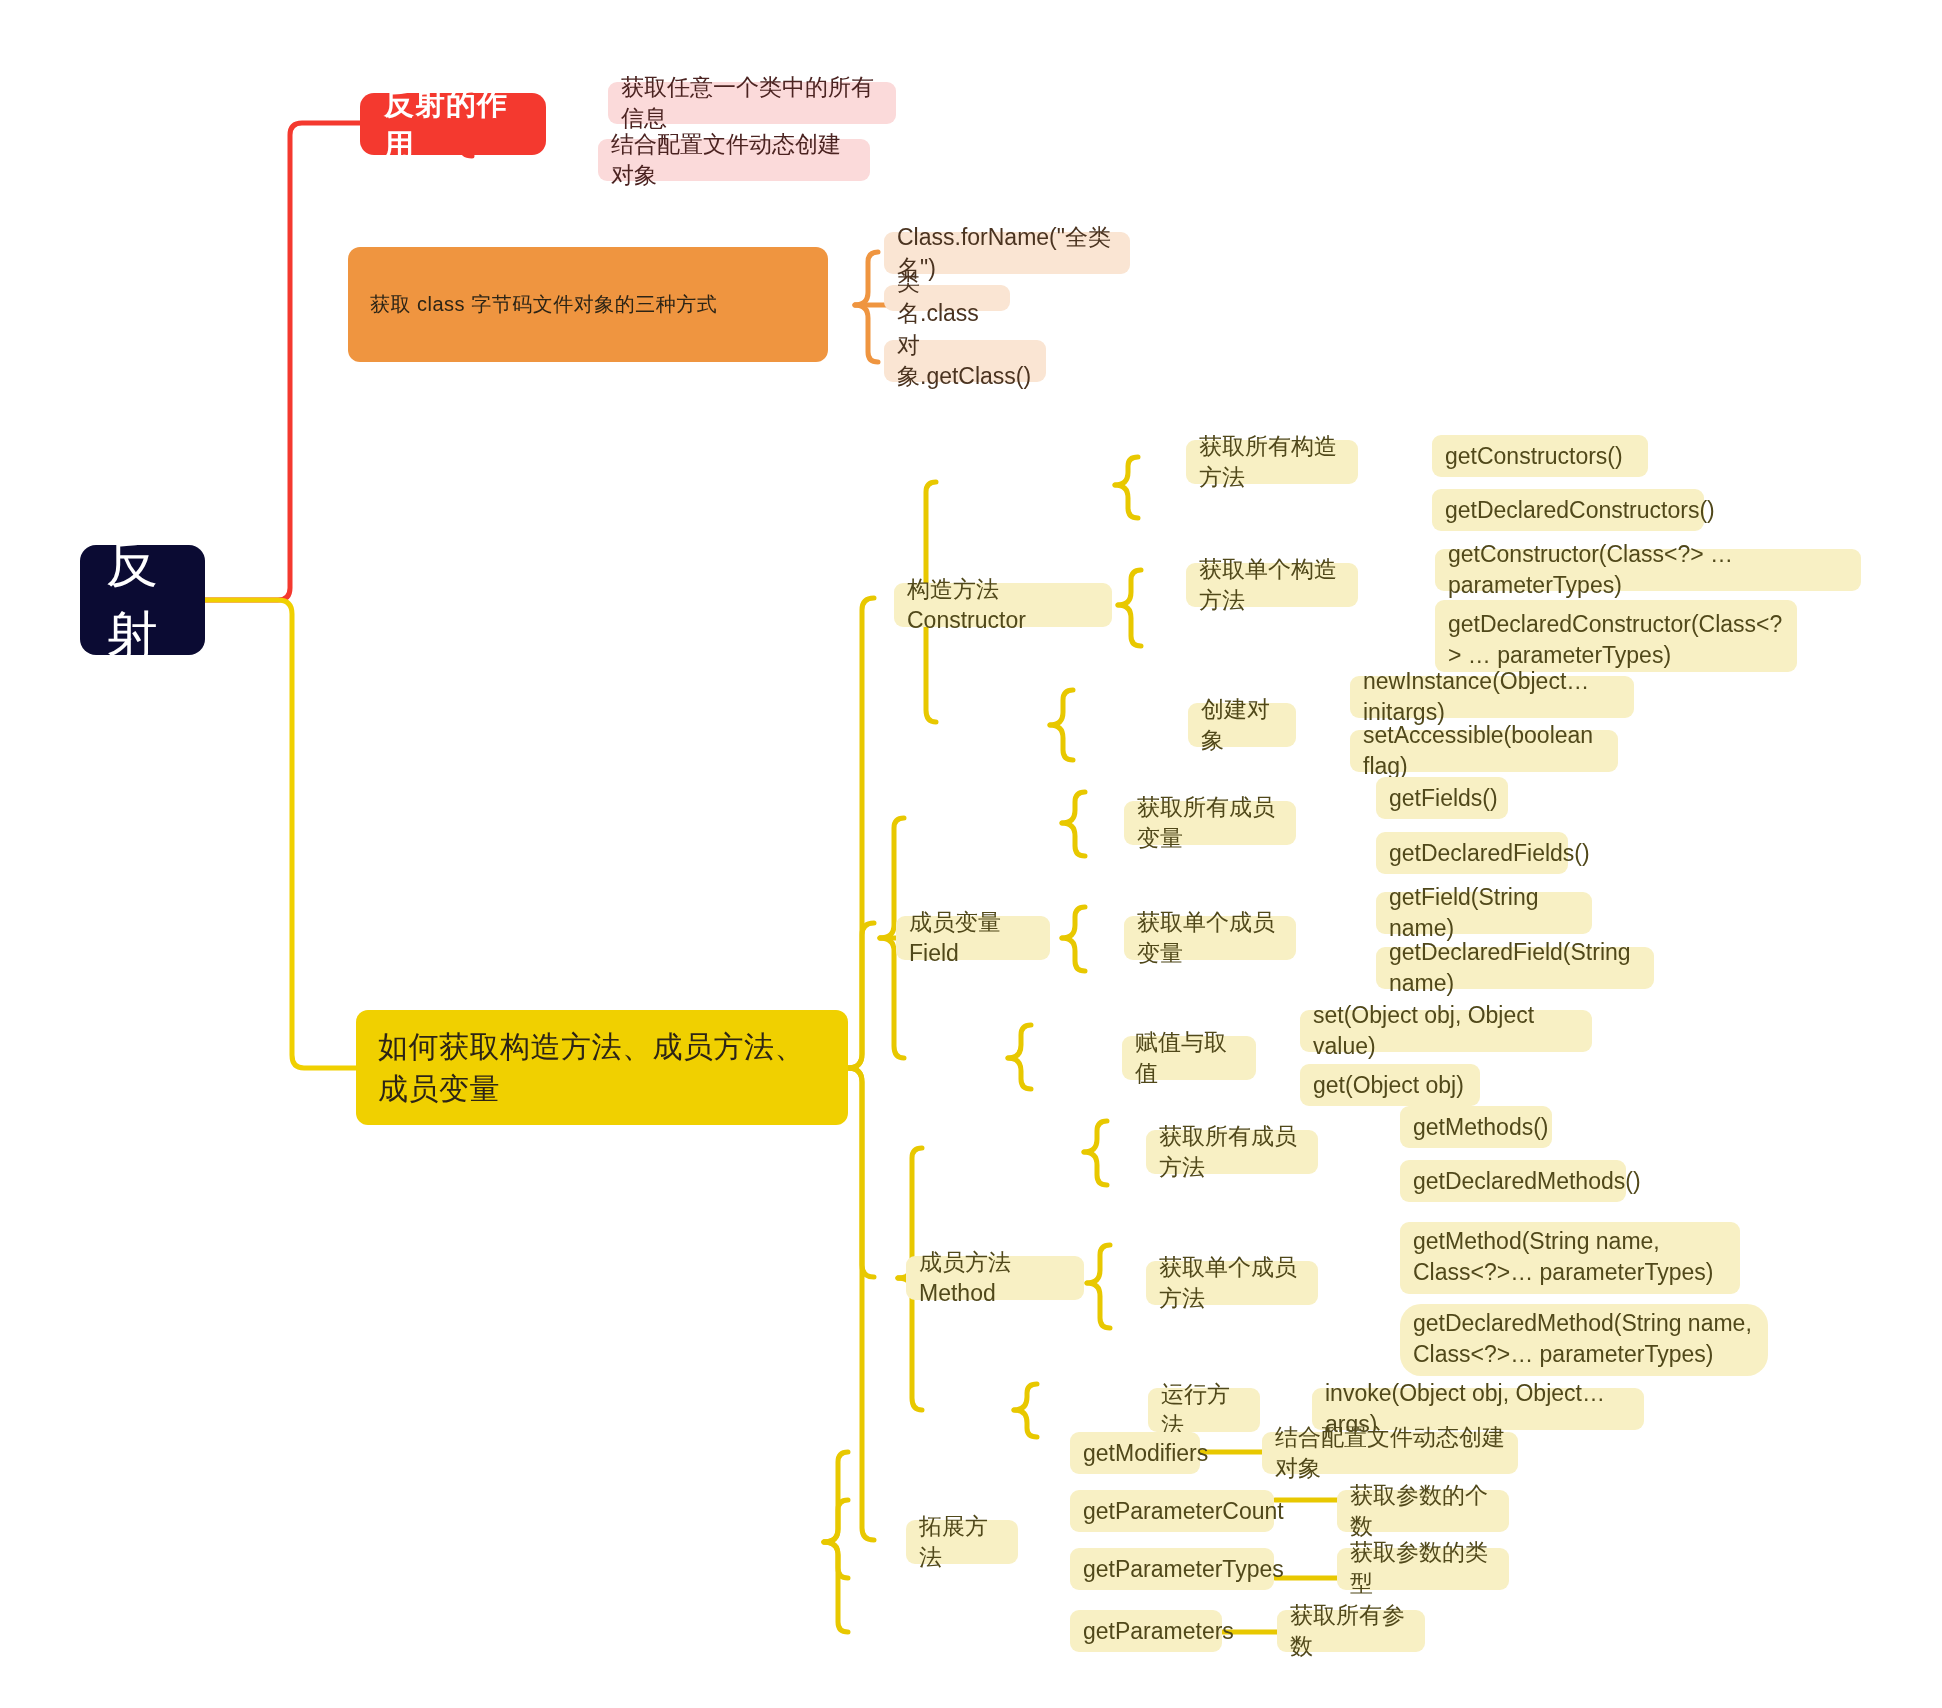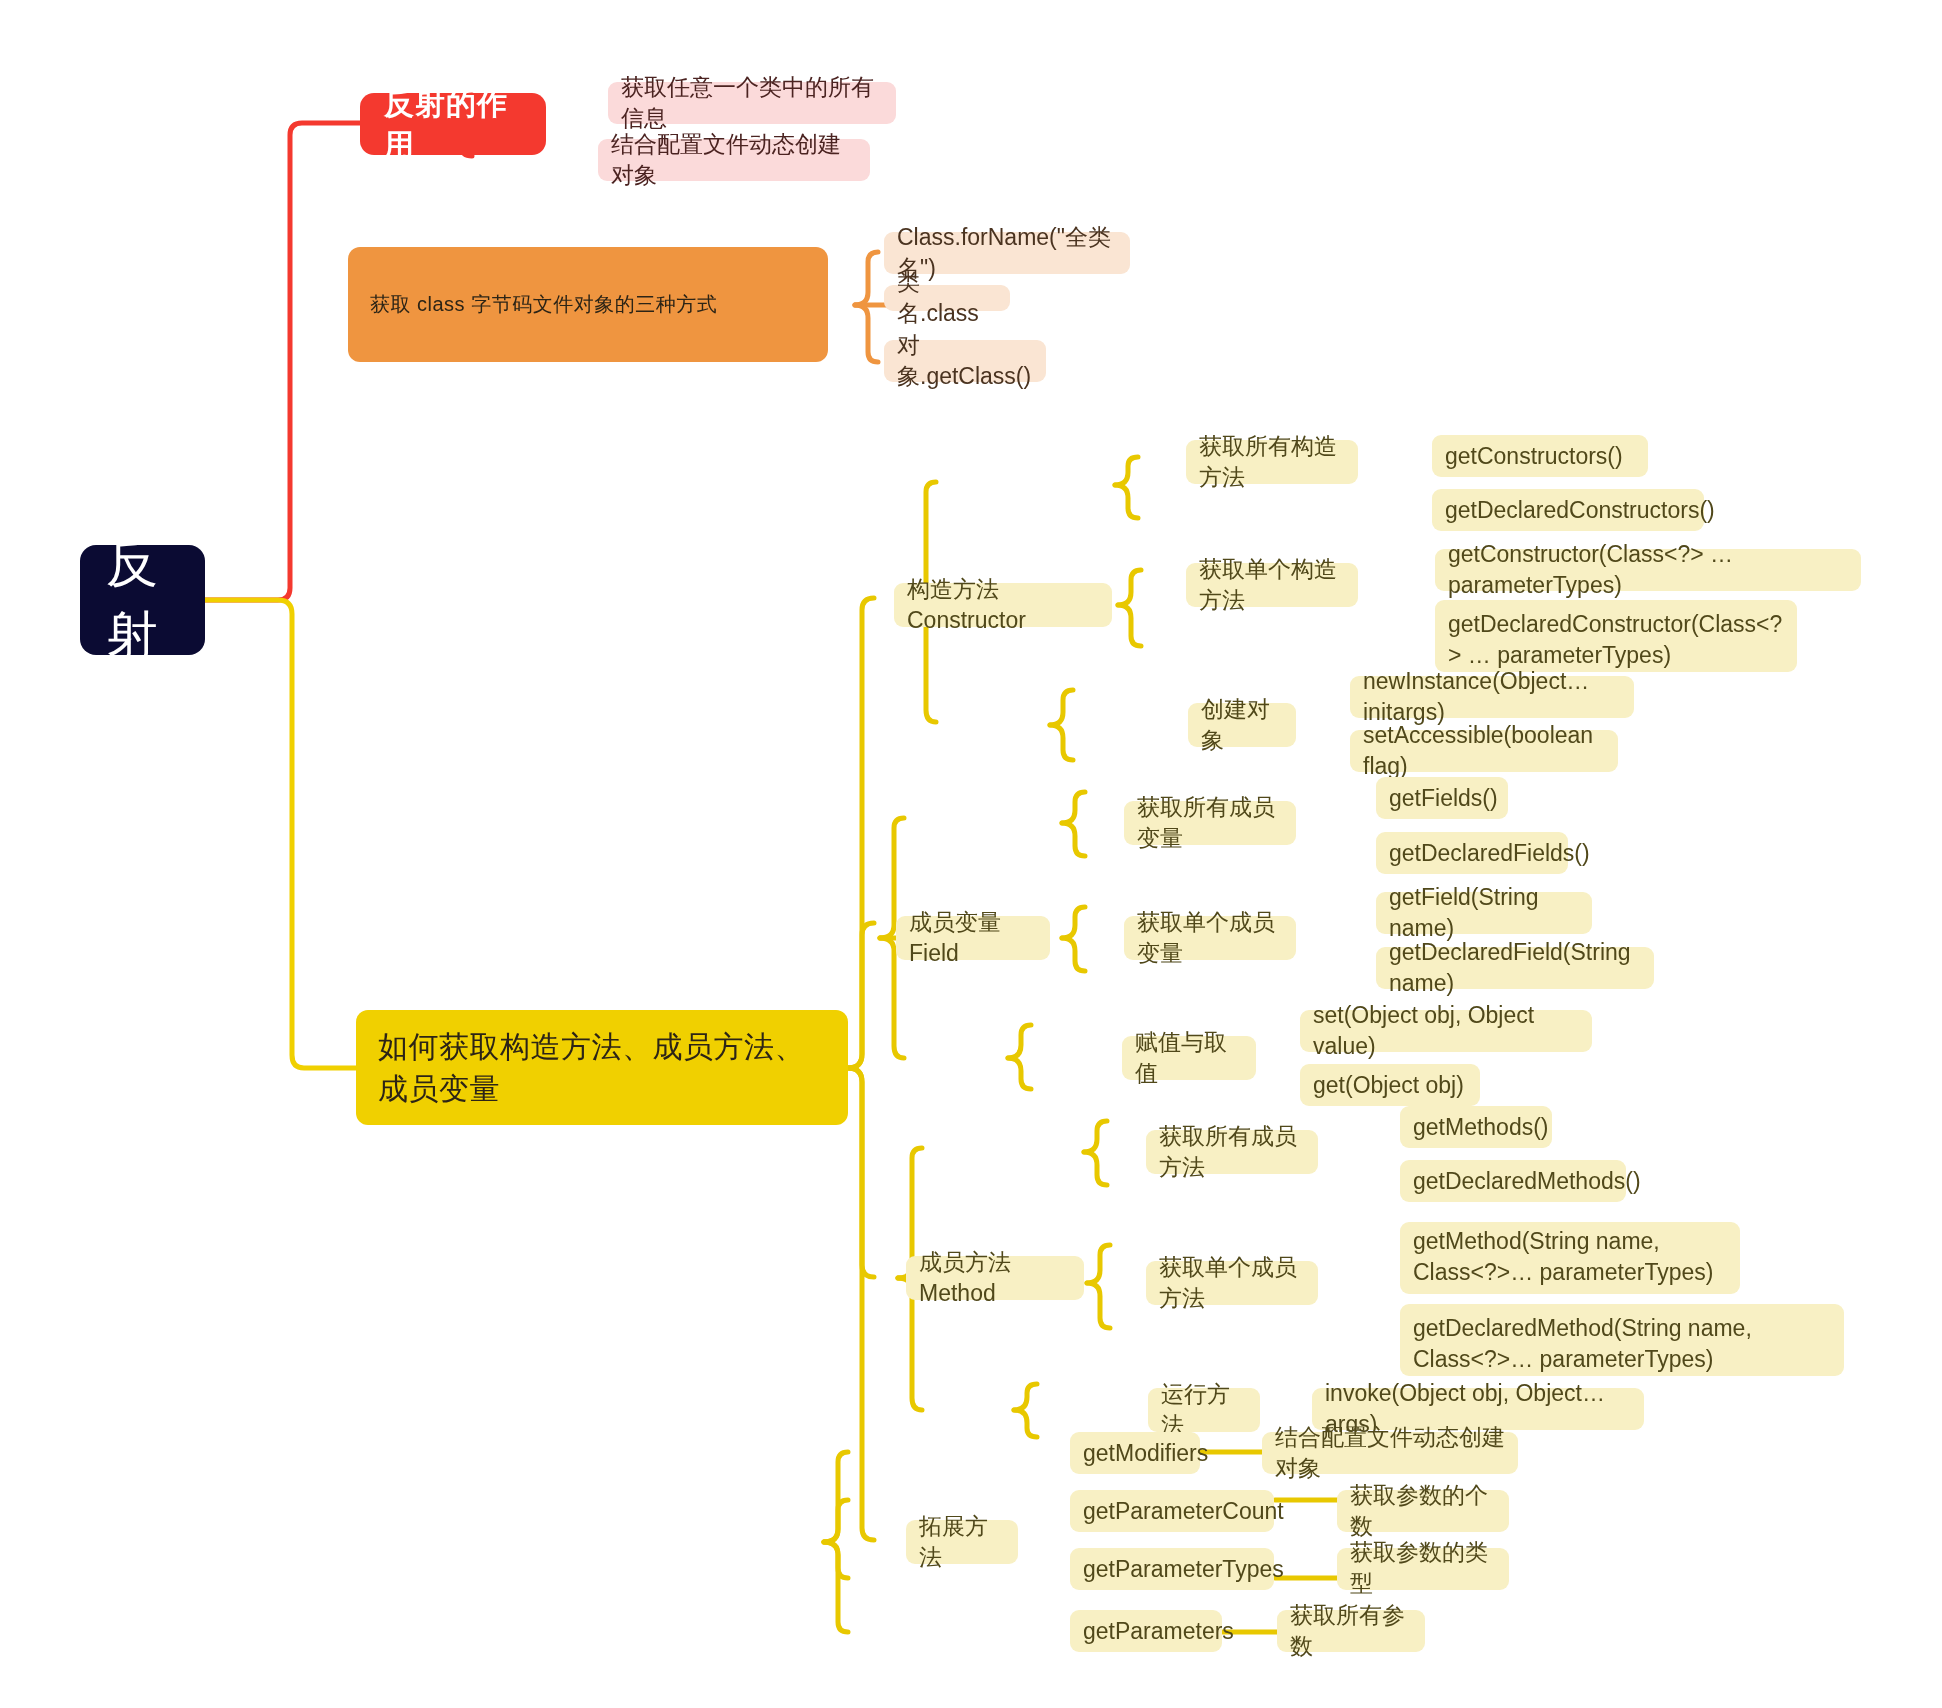--- a/index.html
+++ b/index.html
@@ -278,21 +278,21 @@
   <div class="chip chip-cream" style="left:1400px; top:1160px; width:226px; height:42px;">
     <span>getDeclaredMethods()</span>
   </div>
 
   <div class="chip chip-cream" style="left:1146px; top:1261px; width:172px; height:44px;">
     <span>获取单个成员方法</span>
   </div>
   <div class="chip chip-cream" style="left:1400px; top:1222px; width:340px; height:72px; align-items:flex-end; padding-top:9px;">
     <span>getMethod(String name, Class&lt;?&gt;… parameterTypes)</span>
   </div>
-  <div class="chip chip-cream" style="left:1400px; top:1304px; width:444px; height:72px; align-items:flex-start; padding-top:9px;">
+  <div class="chip chip-cream" style="left:1400px; top:1304px; width:368px; height:72px; align-items:flex-end; padding-top:9px;border-radius:21px;">
     <span>getDeclaredMethod(String name, Class&lt;?&gt;… parameterTypes)</span>
   </div>
 
   <div class="chip chip-cream" style="left:1148px; top:1388px; width:112px; height:44px;">
     <span>运行方法</span>
   </div>
   <div class="chip chip-cream" style="left:1312px; top:1388px; width:332px; height:42px;">
     <span>invoke(Object obj, Object… args)</span>
   </div>
 

